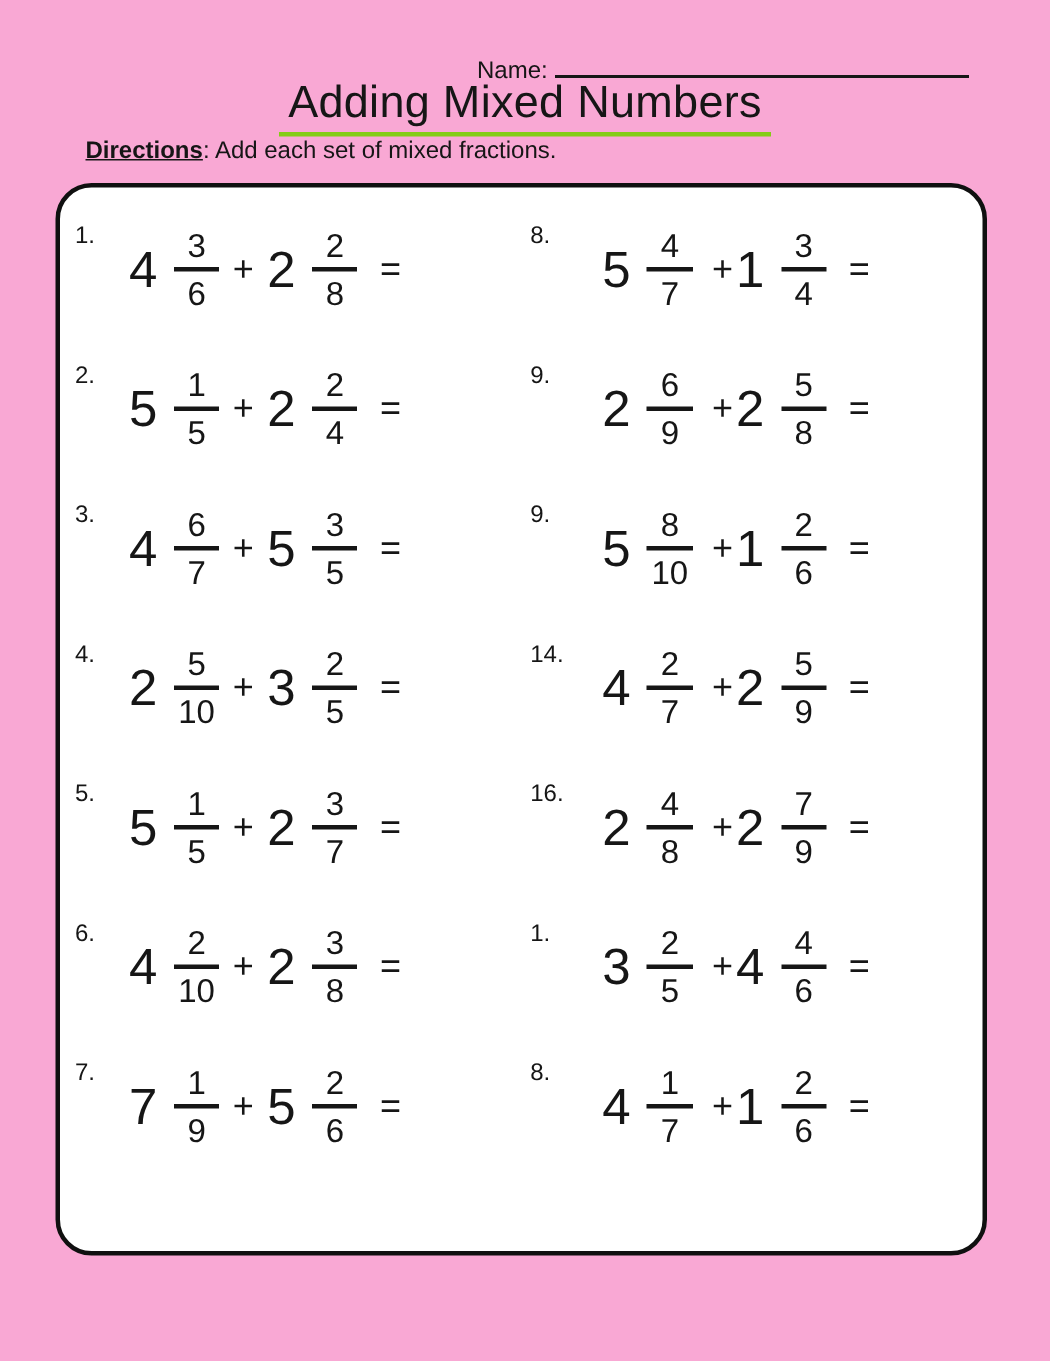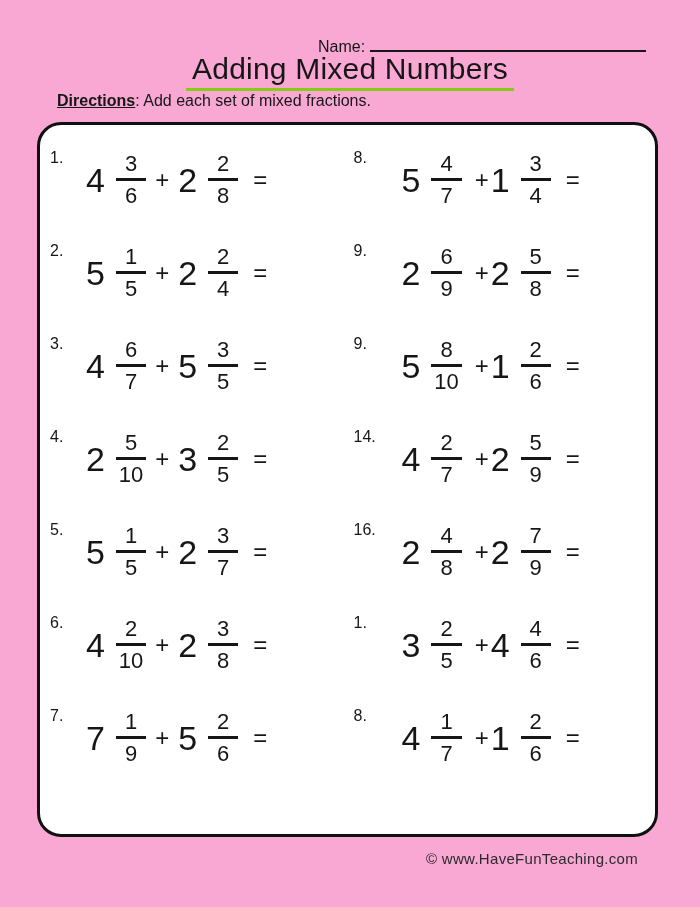--- a/index.html
+++ b/index.html
@@ -329,15 +329,14 @@
     <span class="whole w2">1</span>
     <span class="frac">
       <span class="num">2</span>
       <span class="den">6</span>
     </span>
     <span class="eq">=</span>
   </div>
 </div>
   </div>
 
-  <div class="footer">© www.HaveFunTeaching.com</div>
 
 </div>
 
 </body></html>

